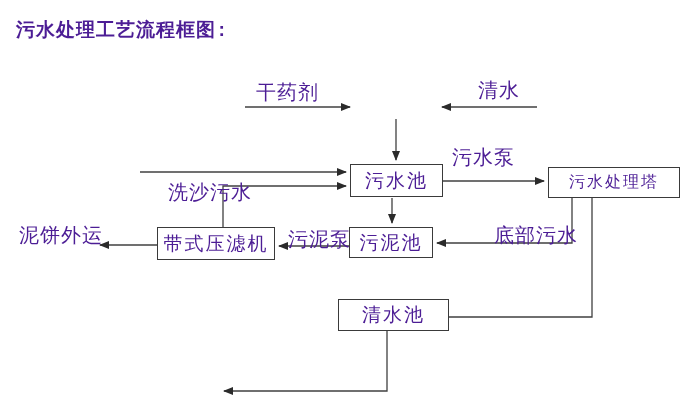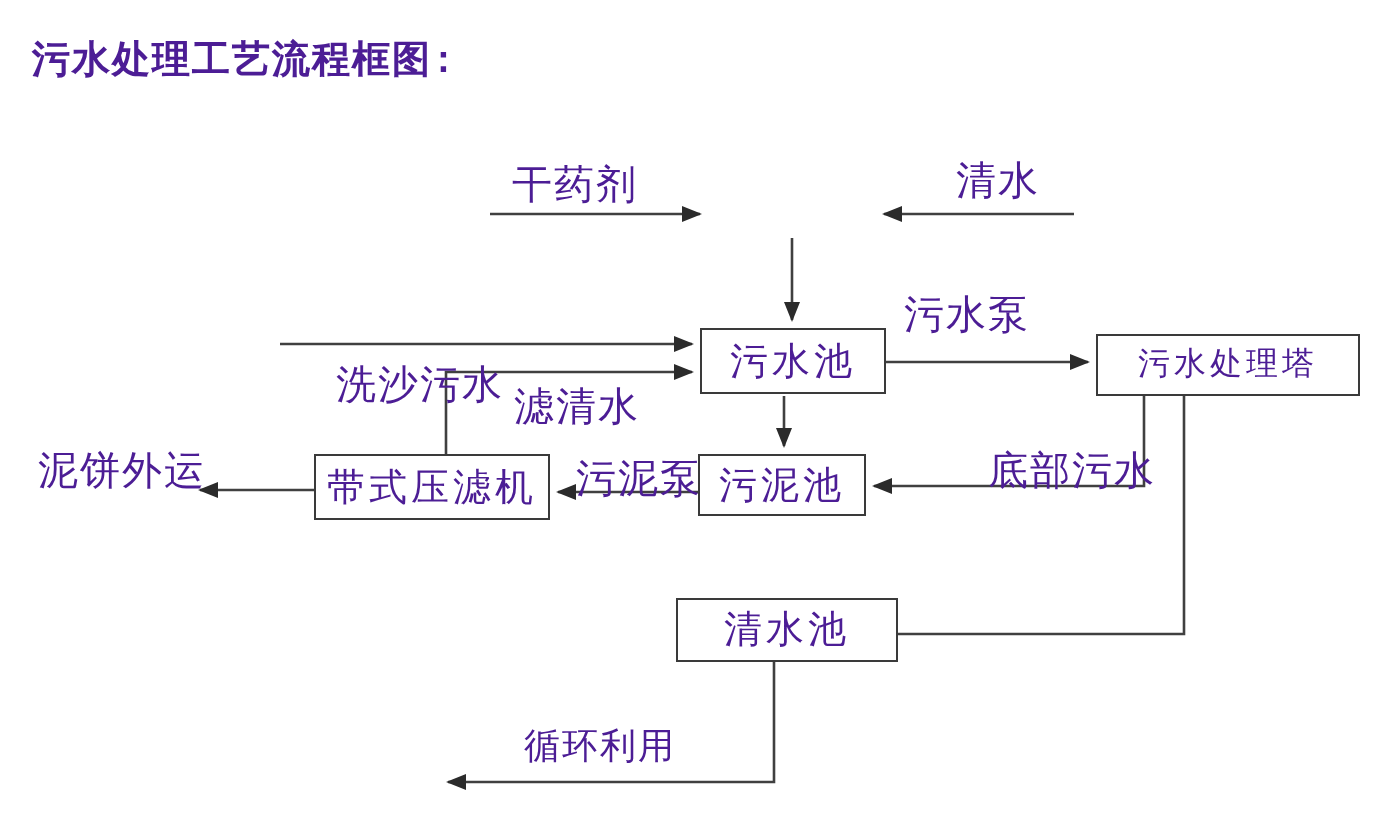--- a/index.html
+++ b/index.html
@@ -72,23 +72,21 @@
   </div>
 
   <div class="elabel" style="left:256px;top:79px;">干药剂</div>
 
   <div class="elabel" style="left:478px;top:77px;">清水</div>
 
   <div class="elabel" style="left:168px;top:151px;margin-top:28px;">洗沙污水</div>
 
   <div class="elabel" style="left:452px;top:144px;">污水泵</div>
 
-  <div class="elabel" style="left:257px;top:190px;">滤清水</div>
 
   <div class="elabel" style="left:494px;top:222px;">底部污水</div>
 
   <div class="elabel" style="left:288px;top:226px;text-align:right;">污泥泵</div>
 
   <div class="elabel" style="left:19px;top:222px;">泥饼外运</div>
 
-  <div class="elabel" style="left:262px;top:361px;font-size:18px;">循环利用</div>
 
 </div>
 
 </body></html>

